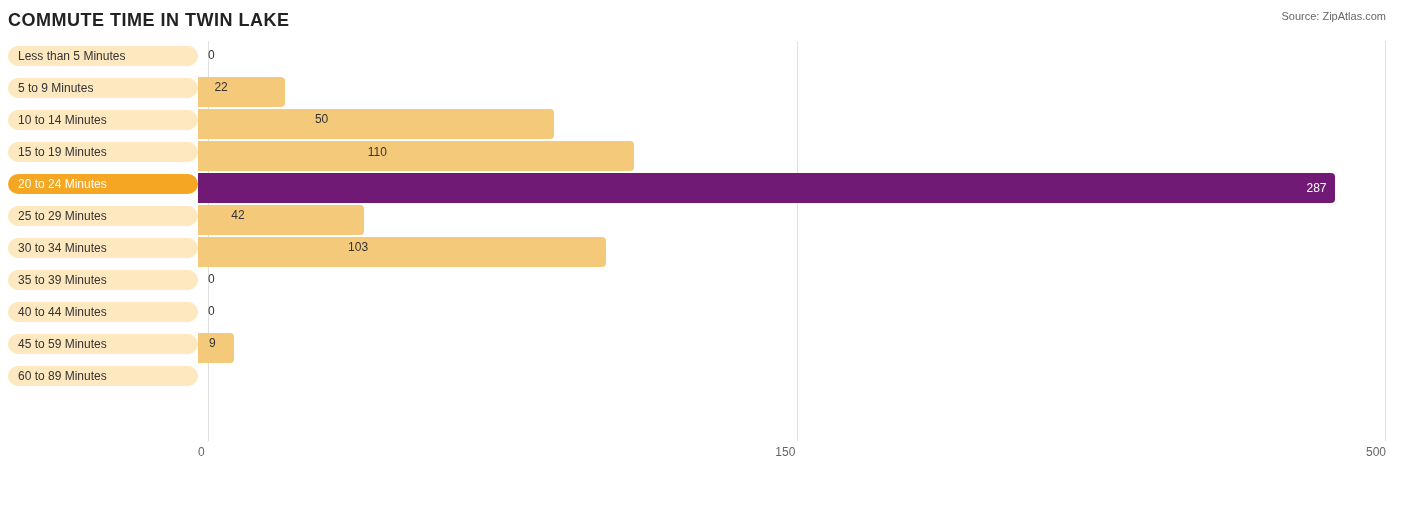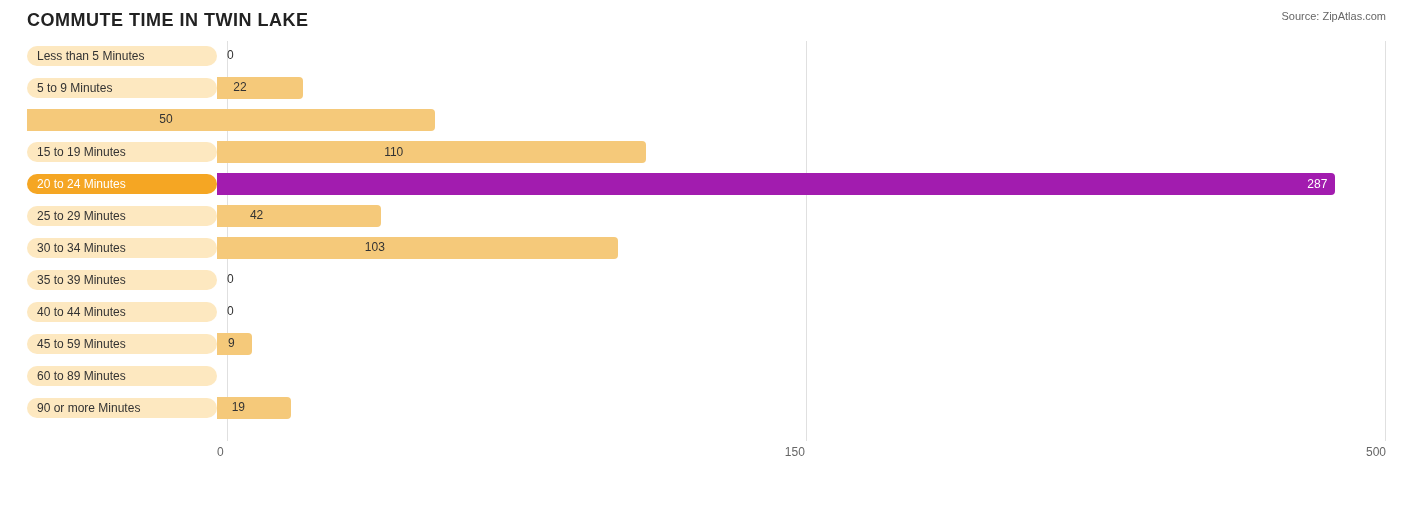--- a/index.html
+++ b/index.html
@@ -6,21 +6,21 @@
     body {
       font-family: Arial, sans-serif;
       background: #fff;
       width: 1406px;
       height: 522px;
       overflow: hidden;
     }
     .chart-container {
       width: 1406px;
       height: 522px;
-      padding: 10px 20px 40px 27px;
+      padding: 10px 20px 40px 8px;
       position: relative;
     }
     .chart-header {
       display: flex;
       justify-content: space-between;
       align-items: flex-start;
       margin-bottom: 10px;
     }
     .chart-title {
       font-size: 18px;
@@ -79,31 +79,31 @@
       background: #f5a623;
       color: #fff;
     }
     .bar-track {
       flex: 1;
       height: 22px;
       position: relative;
       margin-left: 0;
     }
     .bar-fill {
-      height: 22px;
+      height: 30px;
       border-radius: 0 4px 4px 0;
       background: #f5c97a;
       position: absolute;
       left: 0;
       top: 0;
       display: flex;
       align-items: center;
     }
     .bar-fill.highlight {
-      background: #a21caf;
+      background: #701a75;
     }
     .bar-value {
       font-size: 12px;
       color: #333;
       margin-left: 5px;
       white-space: nowrap;
       position: absolute;
     }
     .bar-value.inside {
       color: #fff;
@@ -155,20 +155,21 @@
         </div>
         <div class="bar-row">
           <div class="bar-label">5 to 9 Minutes</div>
           <div class="bar-track" style="position: relative;">
             <div class="bar-fill" style="width: 7.33333%;">
               <span class="bar-value" style="left: calc(7.33333% + 5px); top: 3px;">22</span>
             </div>
           </div>
         </div>
         <div class="bar-row">
+          <div class="bar-label">10 to 14 Minutes</div>
           <div class="bar-track" style="position: relative;">
             <div class="bar-fill" style="width: 30%;">
               <span class="bar-value" style="left: calc(30% + 5px); top: 3px;">50</span>
             </div>
           </div>
         </div>
         <div class="bar-row">
           <div class="bar-label">15 to 19 Minutes</div>
           <div class="bar-track" style="position: relative;">
             <div class="bar-fill" style="width: 36.6667%;">
@@ -219,28 +220,20 @@
         <div class="bar-row">
           <div class="bar-label">45 to 59 Minutes</div>
           <div class="bar-track" style="position: relative;">
             <div class="bar-fill" style="width: 3%;">
               <span class="bar-value" style="left: calc(3% + 5px); top: 3px;">9</span>
             </div>
           </div>
         </div>
         <div class="bar-row">
           <div class="bar-label">60 to 89 Minutes</div>
-        </div>
-        <div class="bar-row">
-          <div class="bar-label">90 or more Minutes</div>
-          <div class="bar-track" style="position: relative;">
-            <div class="bar-fill" style="width: 6.33333%;">
-              <span class="bar-value" style="left: calc(6.33333% + 5px); top: 3px;">19</span>
-            </div>
-          </div>
         </div>
       </div>
 
     <div class="x-axis">
       <span class="x-label">0</span>
       <span class="x-label">150</span>
       <span class="x-label">500</span>
     </div>
   </div>
 </div>

